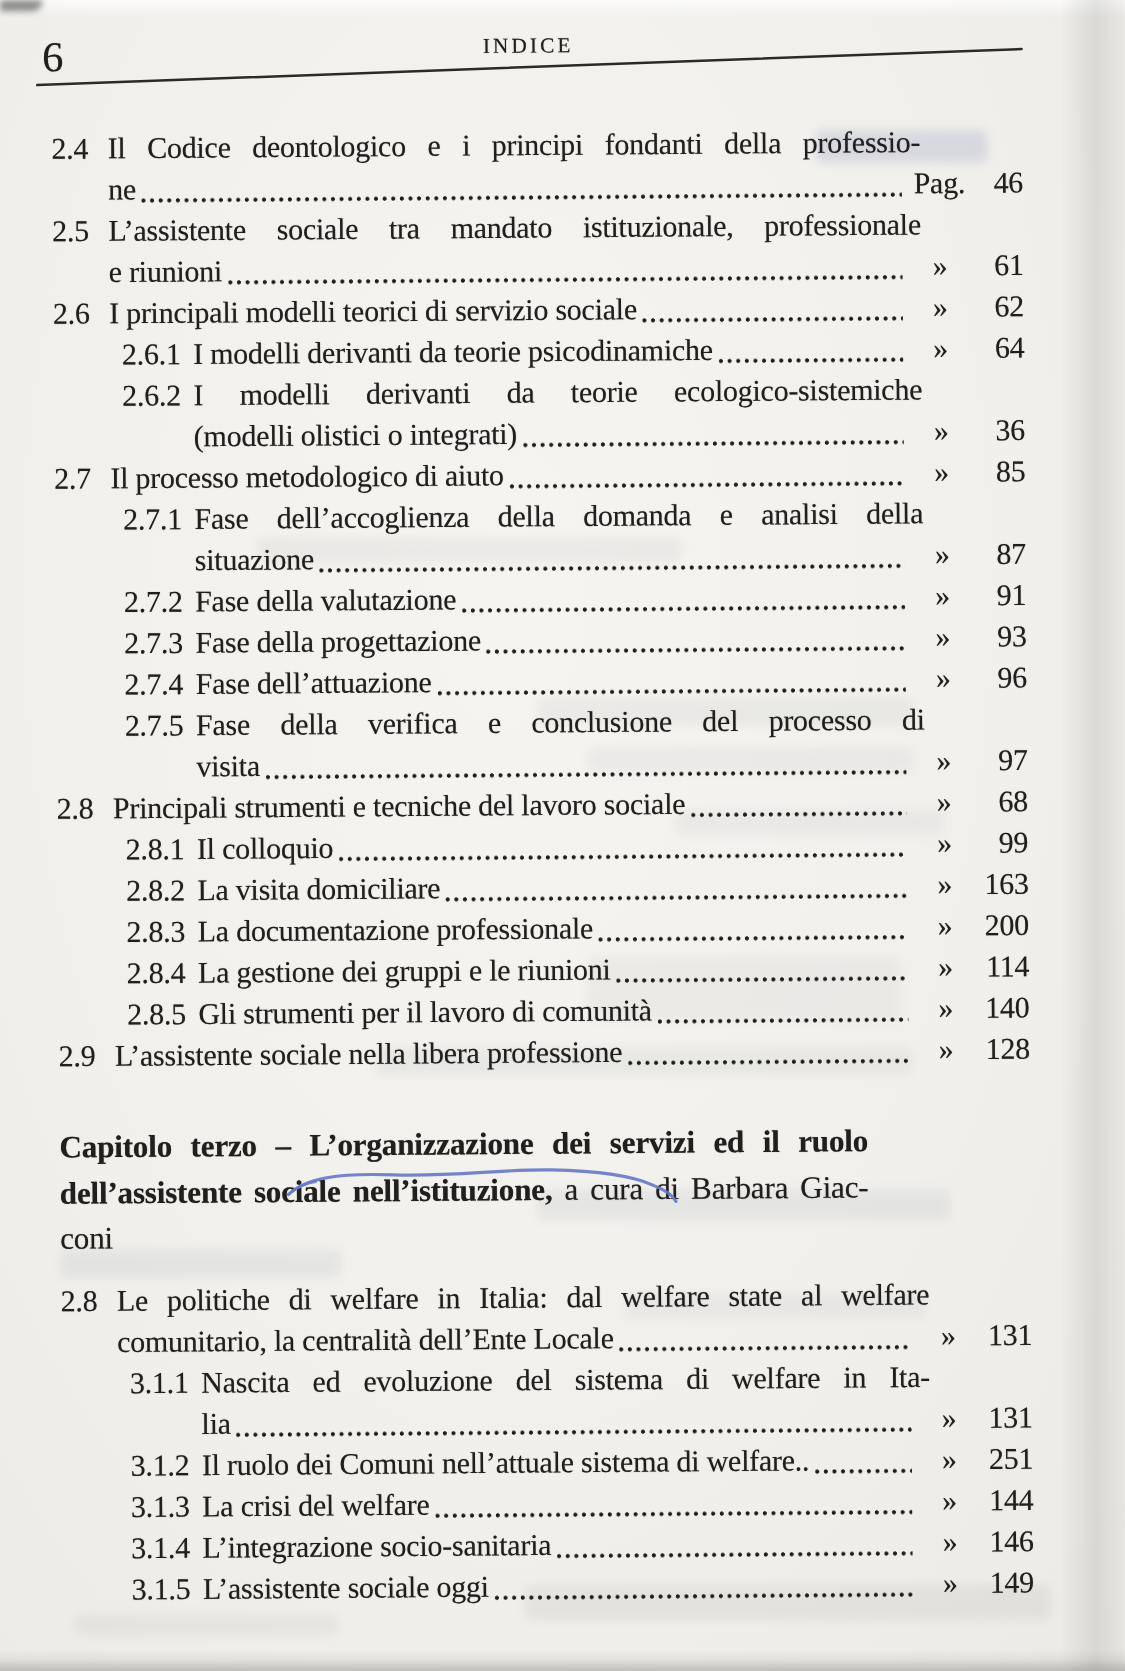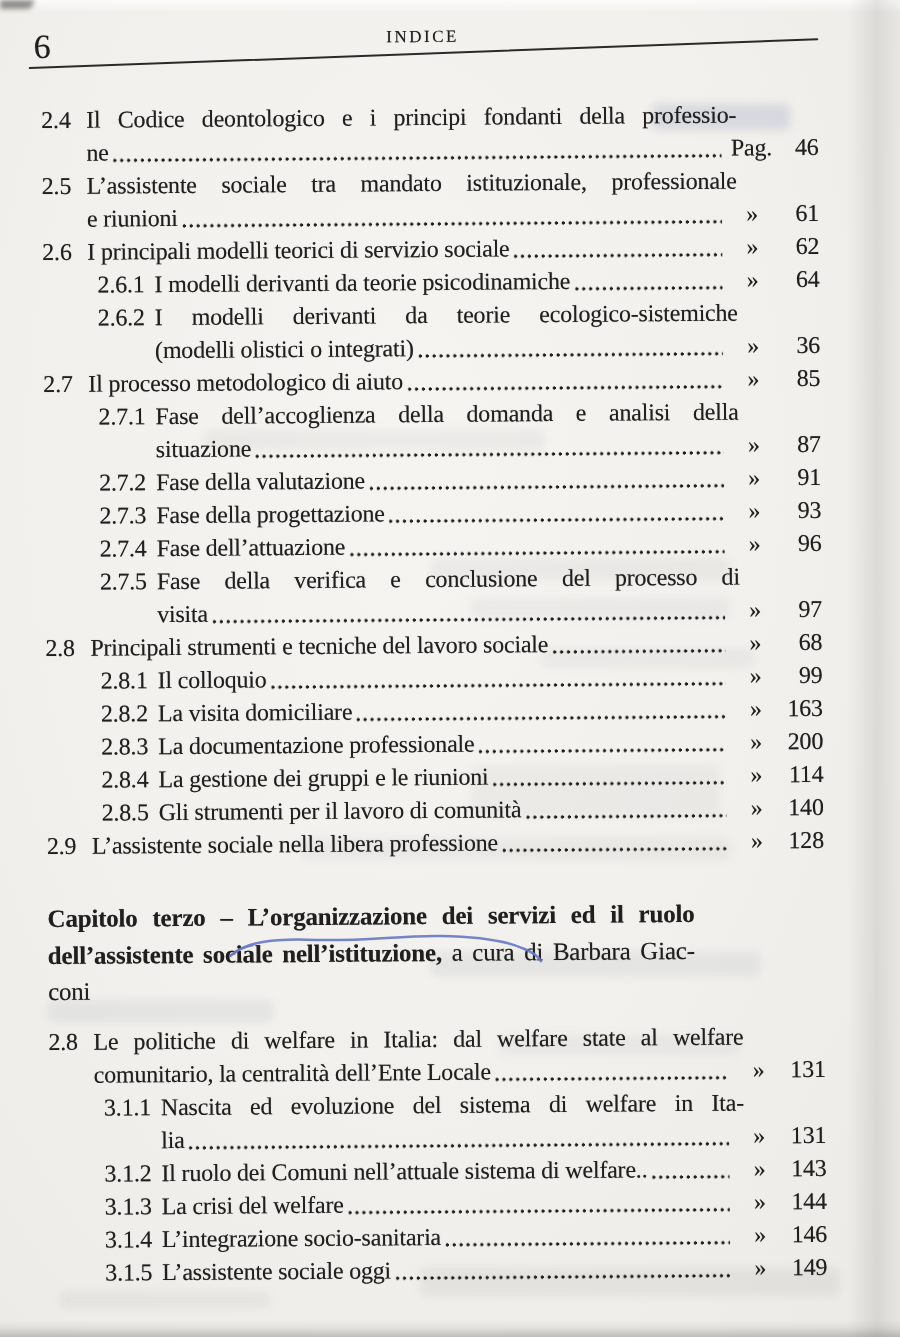--- a/index.html
+++ b/index.html
@@ -245,21 +245,21 @@
           <span class="etext">lia</span>
           <span class="leader"></span>
           <span class="pcol">»</span>
           <span class="pnum">131</span>
         </div>
         <div class="line lvl2" style="margin-left: 100px;">
           <span class="num">3.1.2</span>
           <span class="etext">Il ruolo dei Comuni nell’attuale sistema di welfare..</span>
           <span class="leader"></span>
           <span class="pcol">»</span>
-          <span class="pnum">143</span>
+          <span class="pnum">251</span>
         </div>
         <div class="line lvl2" style="margin-left: 100px;">
           <span class="num">3.1.3</span>
           <span class="etext">La crisi del welfare</span>
           <span class="leader"></span>
           <span class="pcol">»</span>
           <span class="pnum">144</span>
         </div>
         <div class="line lvl2" style="margin-left: 100px;">
           <span class="num">3.1.4</span>

